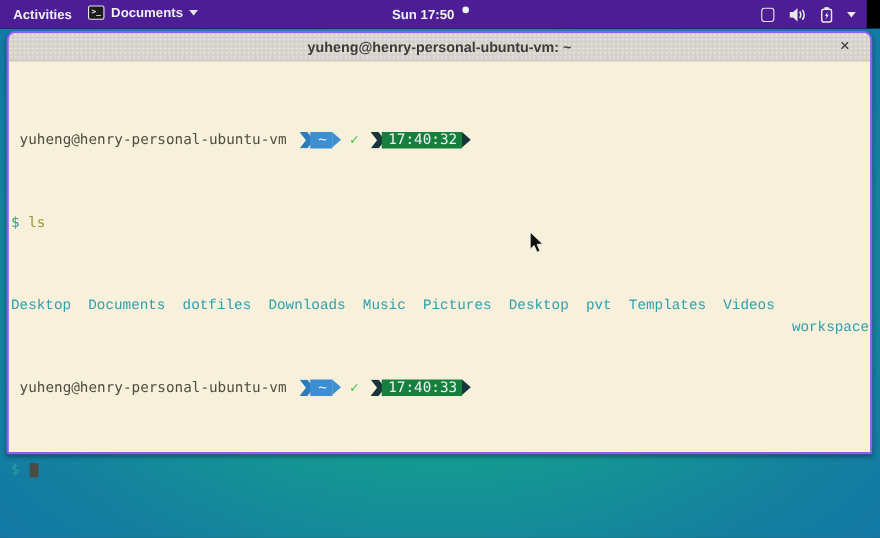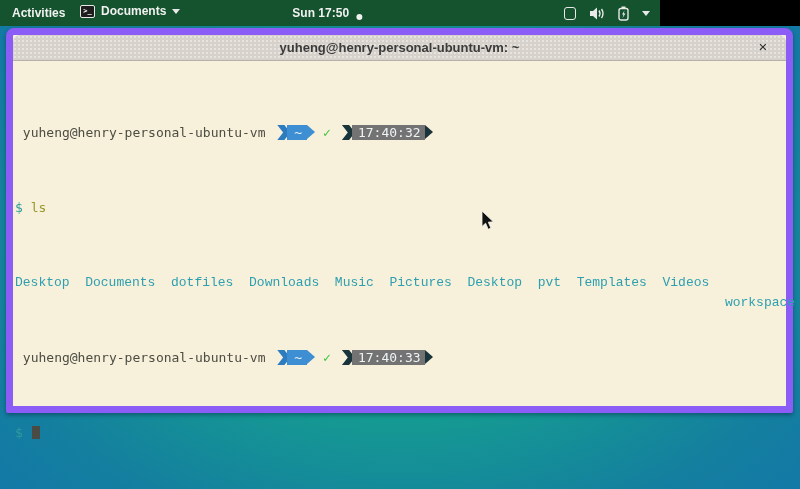--- a/index.html
+++ b/index.html
@@ -8,39 +8,39 @@
   .screen { position:relative; width:800px; height:489px; background:#000; }
 
   
   .desktop {
     position:absolute; left:0; top:26px; width:800px; height:463px;
     background: radial-gradient(ellipse 620px 420px at 50% 48%, #17a388 0%, #159a92 40%, #147f9f 70%, #1273ad 100%);
   }
 
   
   .topbar {
-    position:absolute; left:0; top:0; width:660px; height:26px; background:#14532d;
+    position:absolute; left:0; top:0; width:788px; height:26px; background:#4c1d95;
     color:#f1f1f1; font-size:12px; font-weight:bold;
   }
   .activities { position:absolute; left:12px; top:6px; cursor:default; }
   .appmenu { position:absolute; left:80px; top:4px; display:flex; align-items:center; gap:6px; }
   .app-term-icon {
     width:15px; height:13px; border:1px solid #e9e9e9; border-radius:2px; background:#1d1d1d;
     color:#fff; font-size:7px; line-height:11px; text-align:center; font-family:"DejaVu Sans Mono", monospace;
   }
   .caret-down { width:0; height:0; border-left:4px solid transparent; border-right:4px solid transparent; border-top:5px solid #e9e9e9; display:inline-block; }
-  .clockwrap { position:absolute; left:50%; top:6px; transform:translateX(-54%); display:flex; align-items:flex-end; gap:7px; }
+  .clockwrap { position:absolute; left:50%; top:6px; transform:translateX(-54%); display:flex; align-items:flex-start; gap:7px; }
   .notif-dot { width:6px; height:6px; border-radius:50%; background:#f1f1f1; display:inline-block; }
   .sysicons { position:absolute; right:10px; top:4px; display:flex; align-items:center; gap:13px; height:18px; }
   .disp-icon { width:12px; height:13px; border:1.6px solid #e9e9e9; border-radius:3px; }
 
   
   .window {
     position:absolute; left:6px; top:28px; width:787px; height:385px;
-    border:7px solid #8b5cf6; border-radius:8px 8px 2px 2px;
+    border:2px solid #8b5cf6; border-radius:8px 8px 2px 2px;
     background:#f7f0da; box-shadow:0 2px 4px rgba(0,0,20,.35);
   }
   .titlebar {
     height:26px; border-radius:7px 7px 0 0; position:relative;
     background:#d6d2cb;
     background-image: radial-gradient(#e7e4df 1px, rgba(0,0,0,0) 1px);
     background-size:4px 4px;
     border-bottom:1px solid #b4b0a9;
     display:flex; align-items:center; justify-content:center;
   }
@@ -60,21 +60,21 @@
   
   .pl { display:flex; align-items:center; height:15px; }
   .chev { width:13px; height:15px; display:inline-block;
     clip-path:polygon(0 0, 55% 0, 100% 50%, 55% 100%, 0 100%, 45% 50%); }
   .chev.blue { background:#2e7cc0; margin-left:4px; }
   .chev.dark { background:#19343b; margin-left:5px; }
   .seg { height:15px; display:inline-flex; align-items:center; position:relative; }
   .seg.blue { background:#3d8ed2; color:#e8f3ff; padding:0 5px 0 7px; margin-left:-3px; }
   .seg.blue::after { content:""; position:absolute; right:-8px; top:0;
     border-top:7.5px solid transparent; border-bottom:7.5px solid transparent; border-left:8px solid #3d8ed2; }
-  .seg.dark { background:#737373; color:#eef3f3; padding:0 4px 0 6px; margin-left:-3px; }
+  .seg.dark { background:#15803d; color:#eef3f3; padding:0 4px 0 6px; margin-left:-3px; }
   .seg.dark::after { content:""; position:absolute; right:-8px; top:0;
     border-top:7.5px solid transparent; border-bottom:7.5px solid transparent; border-left:8px solid #19343b; }
   .check { color:#3fc43f; font-weight:bold; margin:0 6px 0 16px; }
 
   .dollar { color:#2f9b9b; }
   .cmd { color:#96992b; }
   .dir { color:#2d9fb0; margin-right:2ch;font-family:Liberation Mono, monospace; }
   .dir:last-child { margin-right:0;margin-top:40px; }
   .cursor-block { display:inline-block; width:8px; height:13px; background:#4b4b45; margin-left:1px; vertical-align:-2px; }
 

